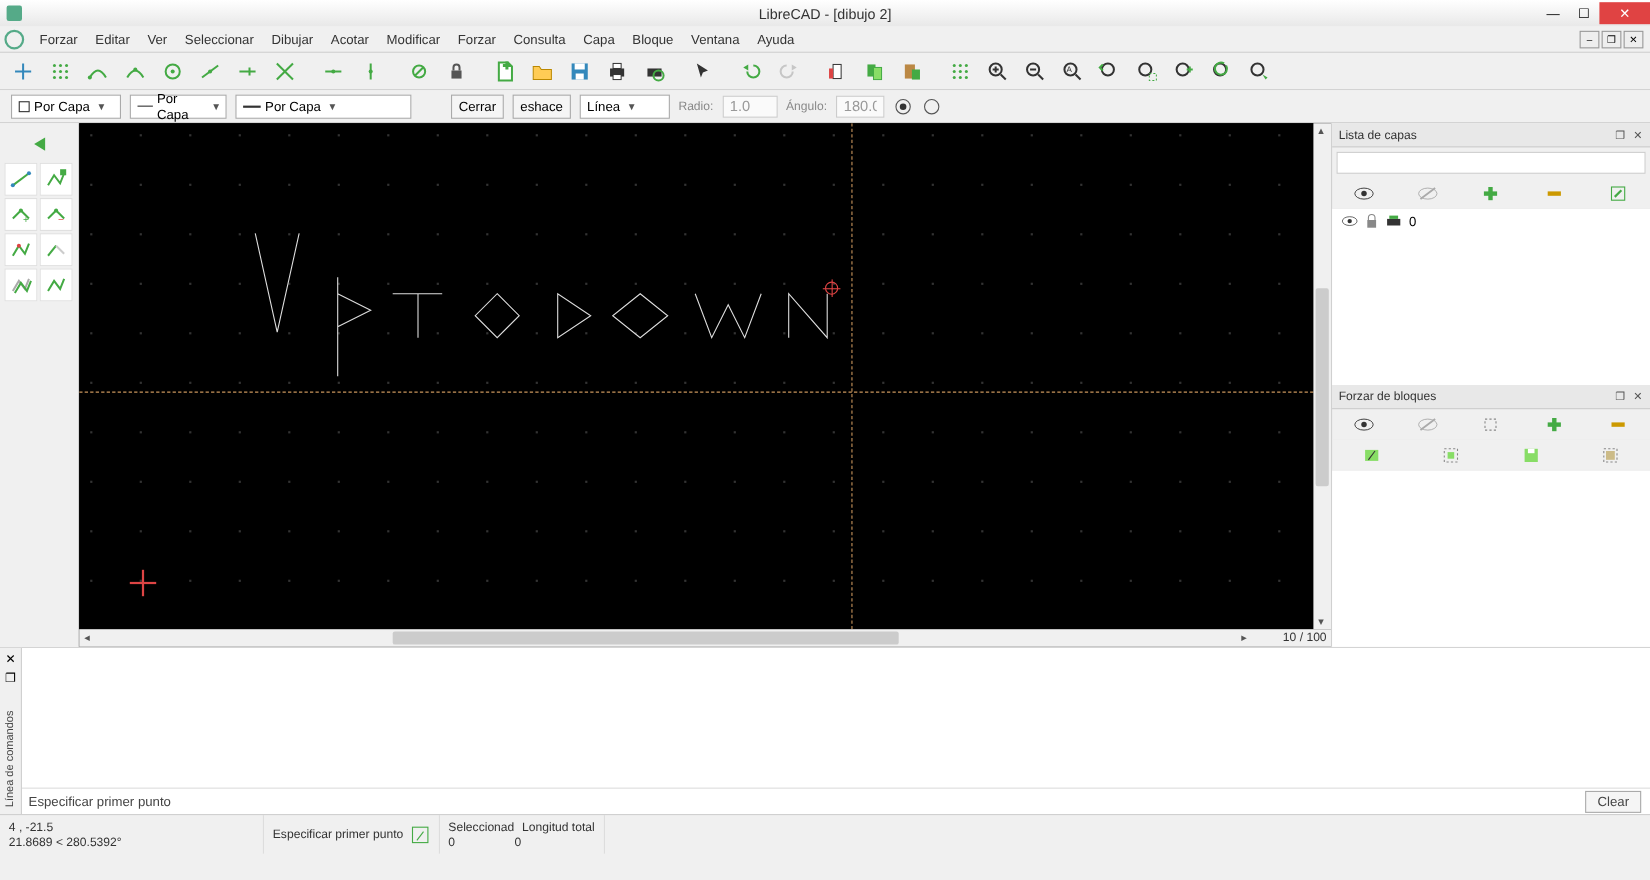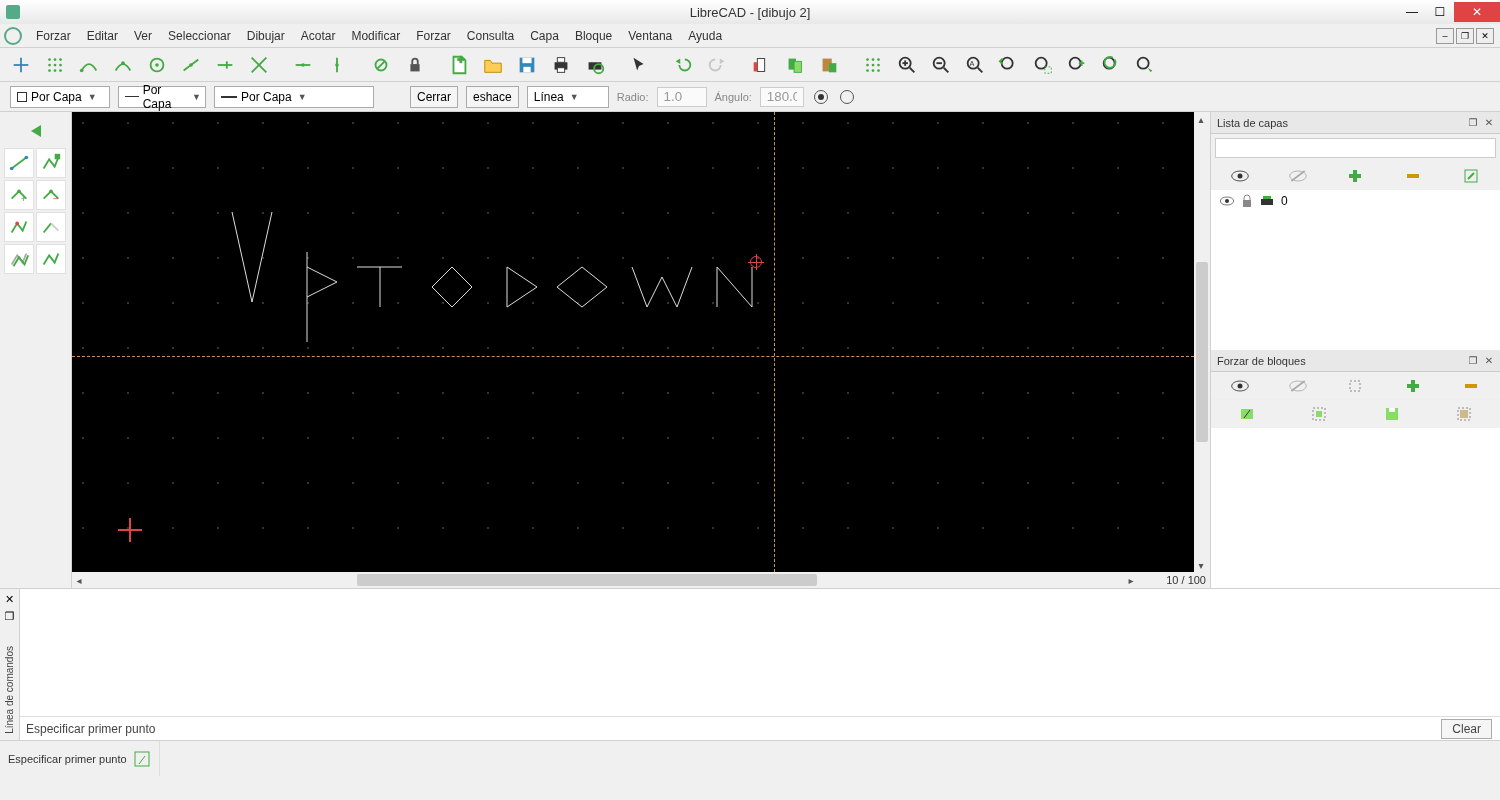--- a/index.html
+++ b/index.html
@@ -864,20 +864,28 @@
   <div class="cmdmain">
     <div class="cmdlog"></div>
     <div class="cmdinput">
       <span>Especificar primer punto</span>
       <div class="clearbtn">Clear</div>
     </div>
   </div>
 </div>
 
 <div class="statusbar">
+  <div class="statcell dbl" style="min-width:240px">
+    <span>4 , -21.5</span>
+      <span>21.8689 &lt; 280.5392°</span>
+  </div>
   <div class="statcell" style="min-width:140px;flex-direction:row;align-items:center;gap:6px">
     <span>Especificar primer punto</span>
     <svg width="18" height="18">
         <rect x="2" y="2" width="14" height="14" fill="none" stroke="#4a4"></rect>
         <path d="M6 14 L12 6" stroke="#4a4"></path>
       </svg>
   </div>
+  <div class="statcell dbl" style="min-width:140px">
+    <span><span>Seleccionad</span> <span style="margin-left:4px">Longitud total</span></span>
+    <span><span>0</span><span style="margin-left:54px">0</span></span>
+  </div>
 </div>
 
 </body></html>

